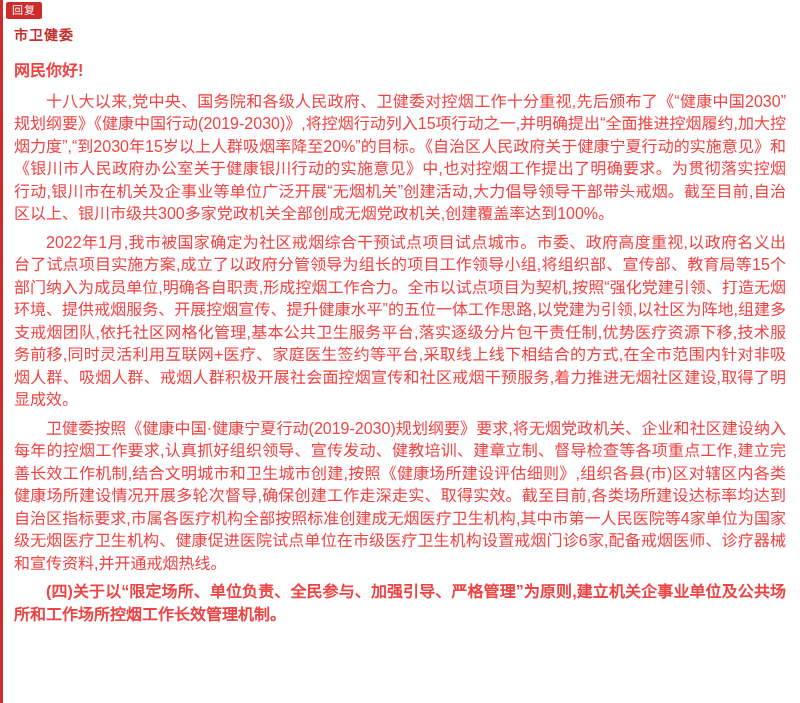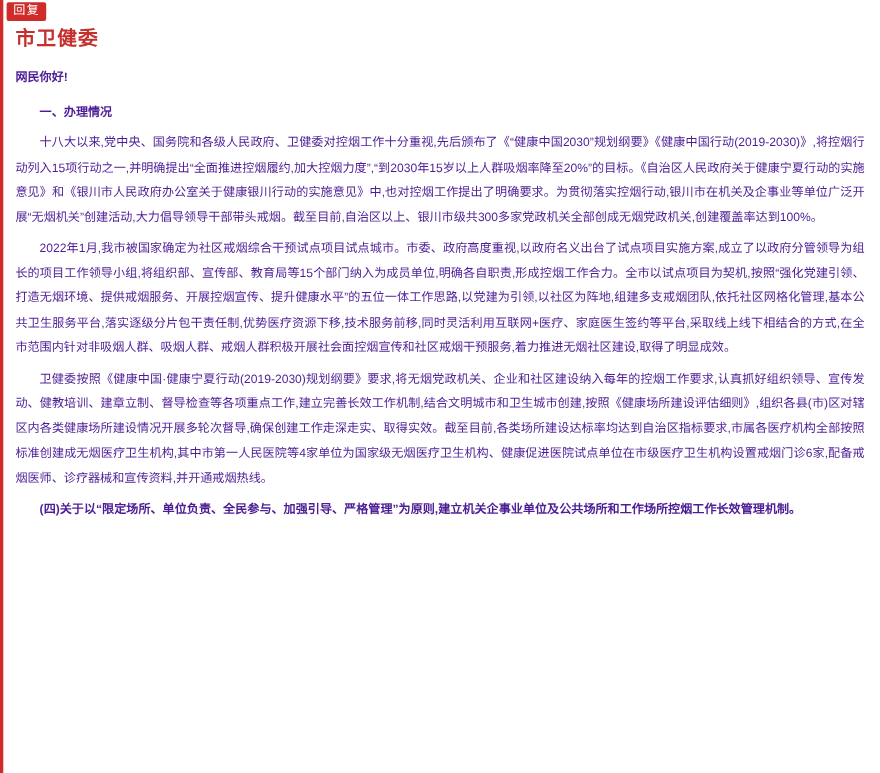--- a/index.html
+++ b/index.html
@@ -42,33 +42,33 @@
     border-radius: 2px;
     letter-spacing: 1px;
   }
   .content {
     position: absolute;
     left: 14px;
     top: 22px;
     width: 772px;
   }
   .doc-title {
-    font-size: 18px;
+    font-size: 14px;
     font-weight: bold;
     color: #c3302e;
     letter-spacing: 1px;
     margin: 0 0 12px 0;
     line-height: 26px;
   }
   p {
     margin: 0 0 6px 0;
-    font-size: 11px;
+    font-size: 16px;
     line-height: 22.5px;
     text-align: justify;
-    color: #4c1d95;
+    color: #ef4444;
   }
   p.indent {
     text-indent: 2em;
   }
   p.bold {
     font-weight: bold;
   }
   p.section {
     text-indent: 2em;
     font-weight: bold;
@@ -81,20 +81,19 @@
 <div class="page">
   <div class="left-rail"></div>
 
   <div class="reply-tab">回复</div>
 
   <div class="content">
     <h1 class="doc-title">市卫健委</h1>
     <p class="bold">网民你好!</p>
     <div class="spacer-sm"></div>
     <div id="body-paragraphs">
-        <p class="section">一、办理情况</p>
         <p class="indent">十八大以来,党中央、国务院和各级人民政府、卫健委对控烟工作十分重视,先后颁布了《“健康中国2030”规划纲要》《健康中国行动(2019-2030)》,将控烟行动列入15项行动之一,并明确提出“全面推进控烟履约,加大控烟力度”,“到2030年15岁以上人群吸烟率降至20%”的目标。《自治区人民政府关于健康宁夏行动的实施意见》和《银川市人民政府办公室关于健康银川行动的实施意见》中,也对控烟工作提出了明确要求。为贯彻落实控烟行动,银川市在机关及企事业等单位广泛开展“无烟机关”创建活动,大力倡导领导干部带头戒烟。截至目前,自治区以上、银川市级共300多家党政机关全部创成无烟党政机关,创建覆盖率达到100%。</p>
         <p class="indent">2022年1月,我市被国家确定为社区戒烟综合干预试点项目试点城市。市委、政府高度重视,以政府名义出台了试点项目实施方案,成立了以政府分管领导为组长的项目工作领导小组,将组织部、宣传部、教育局等15个部门纳入为成员单位,明确各自职责,形成控烟工作合力。全市以试点项目为契机,按照“强化党建引领、打造无烟环境、提供戒烟服务、开展控烟宣传、提升健康水平”的五位一体工作思路,以党建为引领,以社区为阵地,组建多支戒烟团队,依托社区网格化管理,基本公共卫生服务平台,落实逐级分片包干责任制,优势医疗资源下移,技术服务前移,同时灵活利用互联网+医疗、家庭医生签约等平台,采取线上线下相结合的方式,在全市范围内针对非吸烟人群、吸烟人群、戒烟人群积极开展社会面控烟宣传和社区戒烟干预服务,着力推进无烟社区建设,取得了明显成效。</p>
         <p class="indent">卫健委按照《健康中国·健康宁夏行动(2019-2030)规划纲要》要求,将无烟党政机关、企业和社区建设纳入每年的控烟工作要求,认真抓好组织领导、宣传发动、健教培训、建章立制、督导检查等各项重点工作,建立完善长效工作机制,结合文明城市和卫生城市创建,按照《健康场所建设评估细则》,组织各县(市)区对辖区内各类健康场所建设情况开展多轮次督导,确保创建工作走深走实、取得实效。截至目前,各类场所建设达标率均达到自治区指标要求,市属各医疗机构全部按照标准创建成无烟医疗卫生机构,其中市第一人民医院等4家单位为国家级无烟医疗卫生机构、健康促进医院试点单位在市级医疗卫生机构设置戒烟门诊6家,配备戒烟医师、诊疗器械和宣传资料,并开通戒烟热线。</p>
         <p class="section">(四)关于以“限定场所、单位负责、全民参与、加强引导、严格管理”为原则,建立机关企事业单位及公共场所和工作场所控烟工作长效管理机制。</p>
       </div>
   </div>
 </div>
 
 </body></html>

